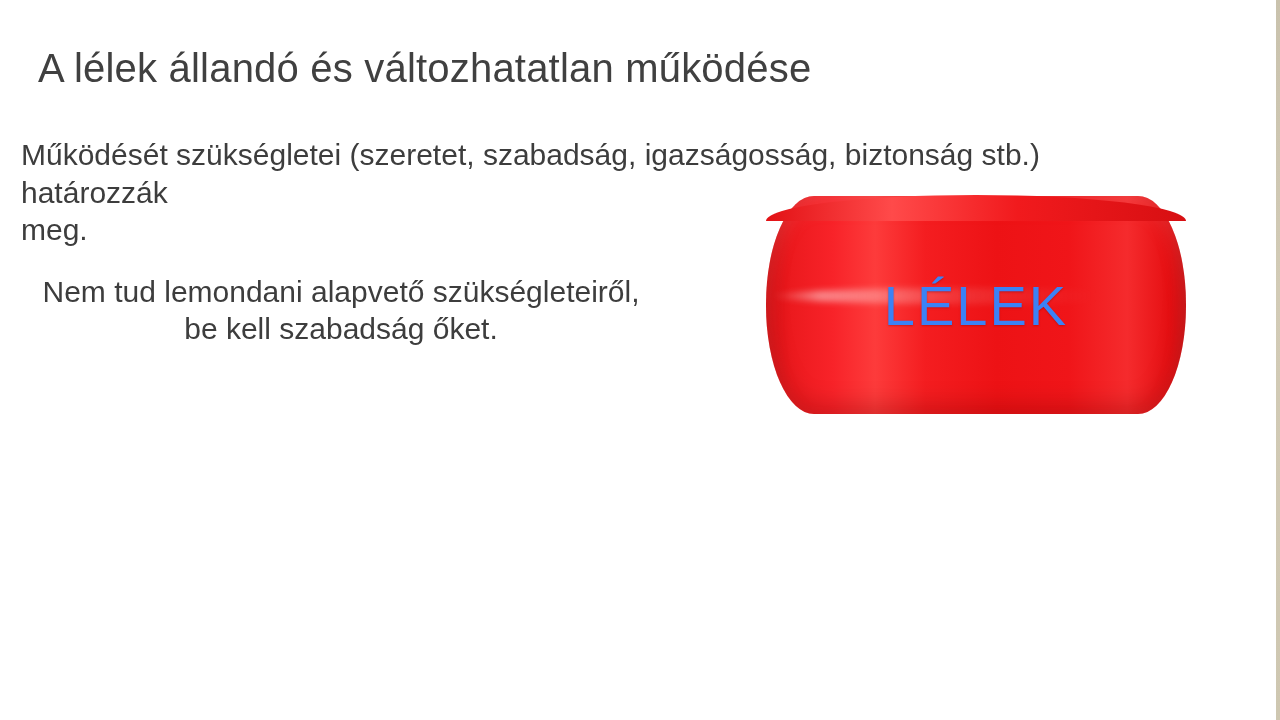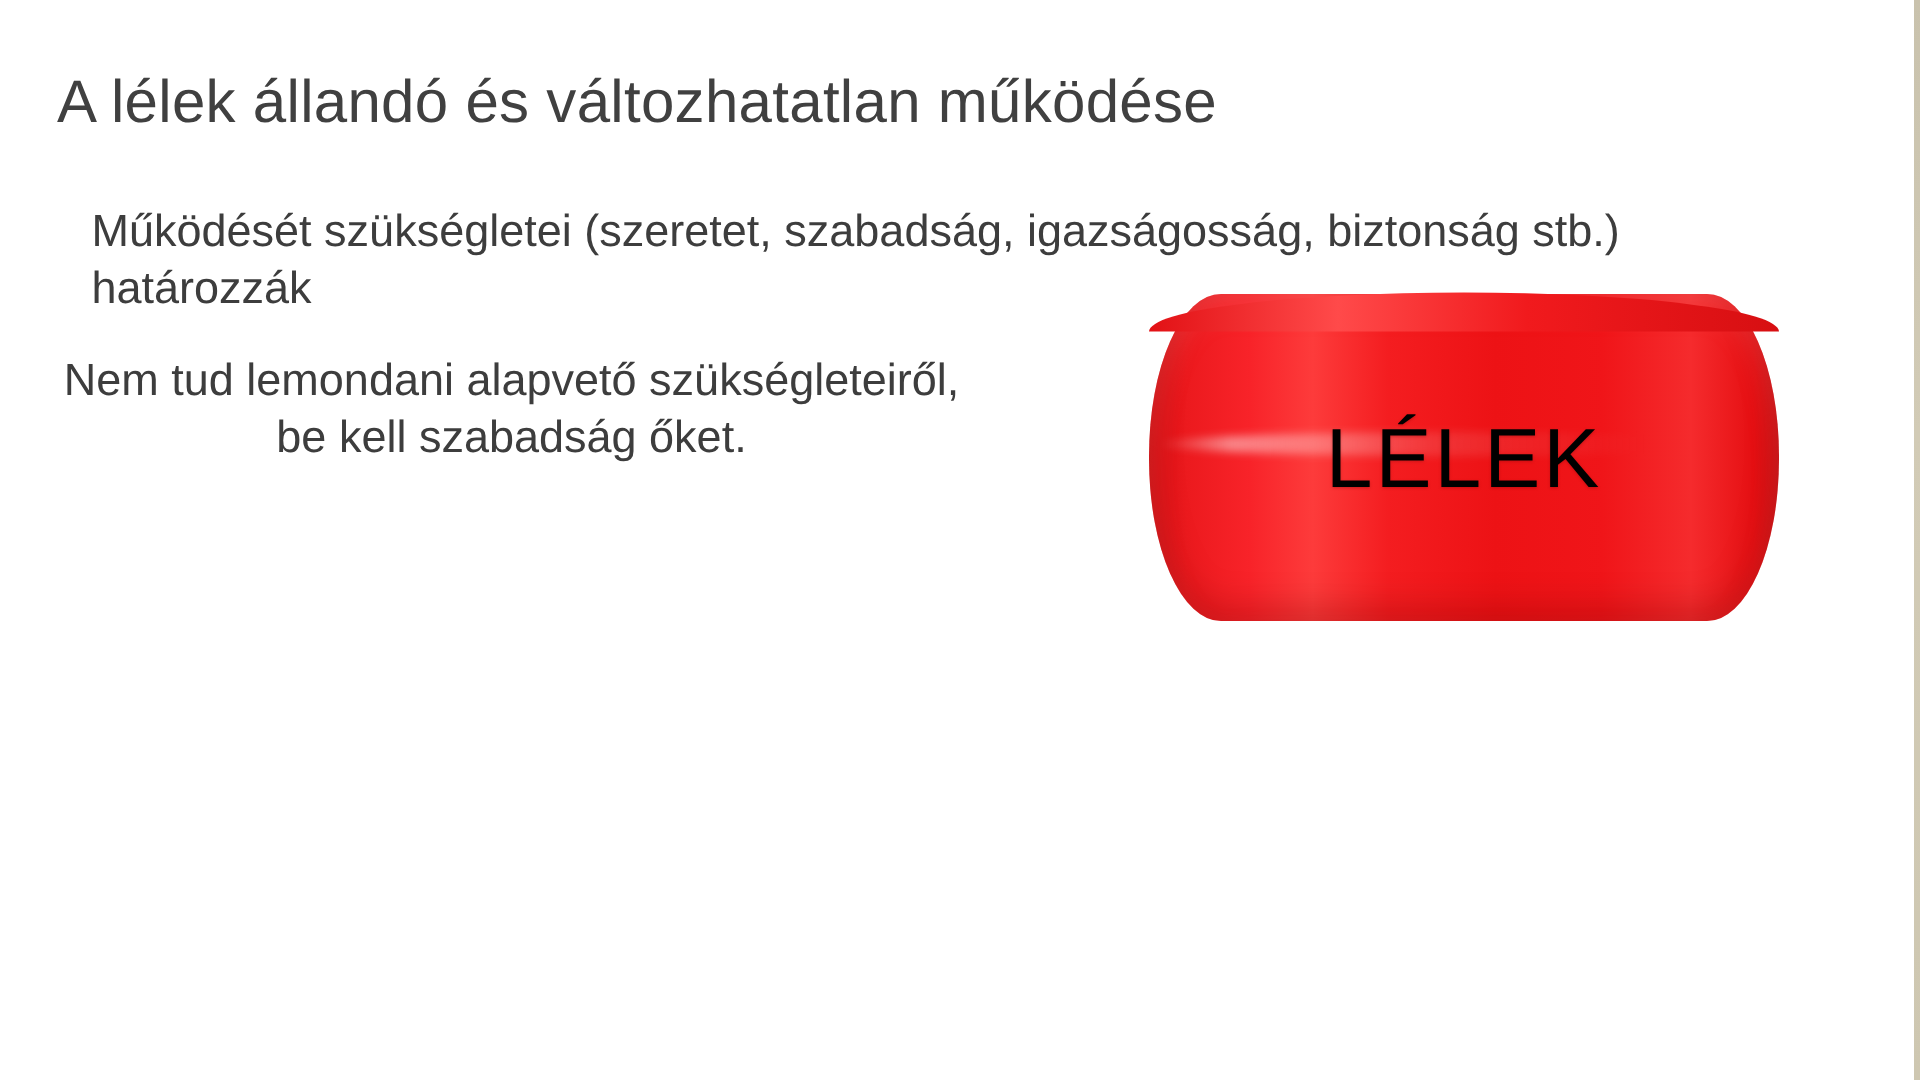--- a/index.html
+++ b/index.html
@@ -69,21 +69,20 @@
   .para {
     font-size: 30px;
     line-height: 1.25;
     margin: 0 0 14px 0;
     font-family: "Liberation Sans", sans-serif;
     font-weight: 300;
     color: #3d3d3d;
   }
   .para.p1 {
     width: 1170px;
-    margin-left: 40px;
   }
   .para.p2 {
     width: 640px;
     margin-top: 24px;
     text-align: center;
   }
   .para .line {
     display: block;
   }
 
@@ -135,38 +134,39 @@
     background: linear-gradient(to right, #e21115, #ff4a4a 30%, #f11a1d 60%, #d70f12);
     pointer-events: none;
   }
   .cyl-label {
     position: absolute;
     left: 0;
     right: 0;
     top: 50%;
     transform: translateY(-50%);
     text-align: center;
-    color: #000000;
+    color: #3b82f6;
     font-family: "Liberation Sans", sans-serif;
     font-size: 56px;
     font-weight: 400;
     letter-spacing: 2px;
     text-shadow: 0 1px 2px rgba(120,0,0,0.35);
   }
 </style>
 </head>
 <body>
 
 <div class="slide">
 
   <h1 class="title">A lélek állandó és változhatatlan működése</h1>
 
   <div class="body-text">
     <p class="para p1">
       <span class="line">Működését szükségletei (szeretet, szabadság, igazságosság, biztonság stb.) határozzák</span>
+      <span class="line">meg.</span>
     </p>
     <p class="para p2">
       <span class="line">Nem tud lemondani alapvető szükségleteiről,</span>
       <span class="line">be kell szabadság őket.</span>
     </p>
   </div>
 
   <div class="cylinder">
     <div class="cyl-body"></div>
     <div class="cyl-top"></div>

